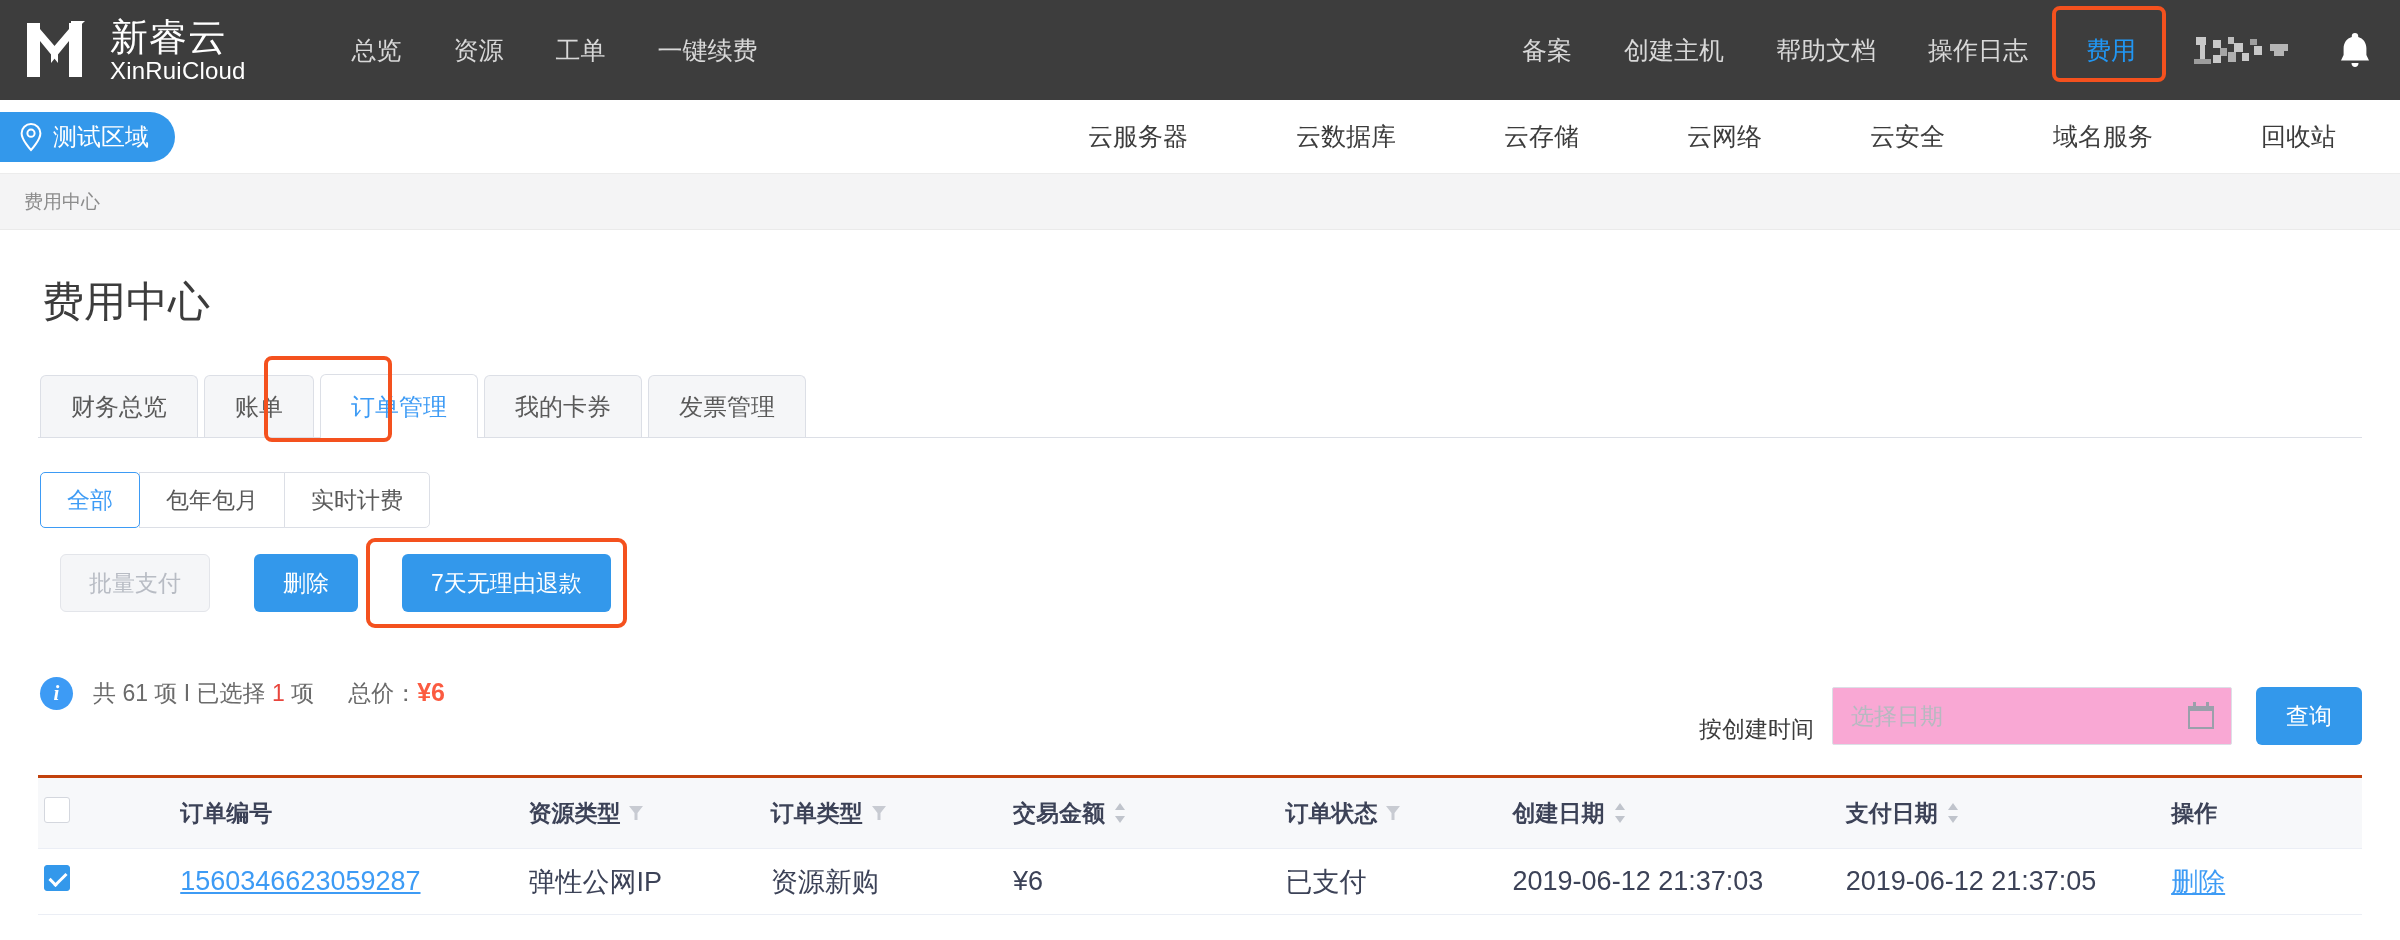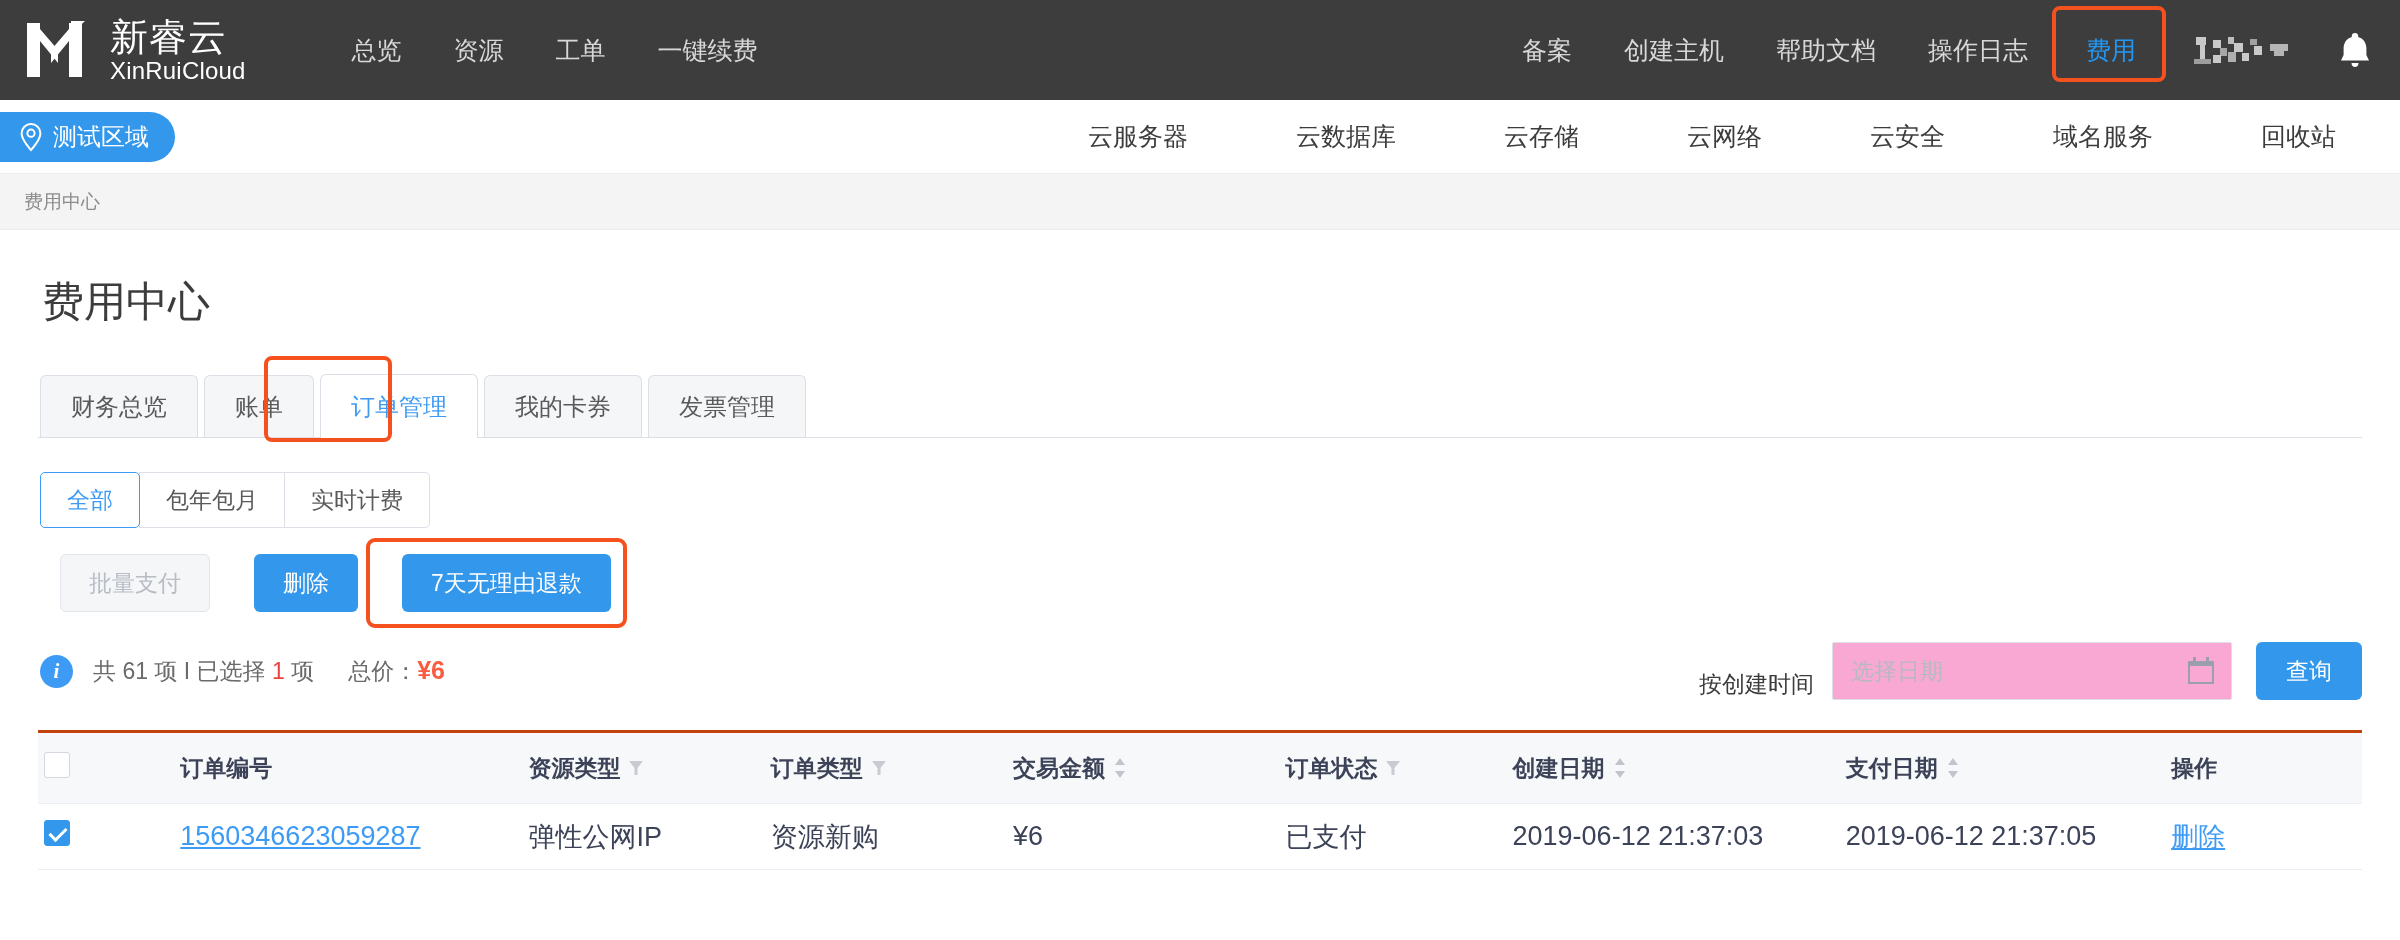--- a/index.html
+++ b/index.html
@@ -133,21 +133,21 @@
     display:flex;align-items:center;padding:0 16px;position:relative;
   }
   .date-input input{
     border:none;outline:none;font-size:23px;color:#333;width:100%;background:transparent;
     font-family:"Liberation Sans",sans-serif;
   }
   .date-input input::placeholder{color:#b6b9c0;}
   .cal-ico{width:28px;height:30px;flex:none;}
   .btn-query{
     height:58px;background:#3398eb;color:#fff;font-size:23px;border-radius:6px;
-    display:flex;align-items:center;justify-content:center;padding:0 30px;margin-left:24px;
+    display:flex;align-items:center;justify-content:center;padding:0 30px;margin-left:24px;margin-top:45px;
   }
 
   
   .table{margin-top:30px;width:100%;border-collapse:collapse;table-layout:fixed;}
   .table th{
     background:#f7f8fa;height:72px;font-size:23px;color:#3c4257;font-weight:bold;
     text-align:left;padding:0 0 0 6px;border-top:3px solid #c2410c;
     border-bottom:1px solid #ebeef5;vertical-align:middle;
   }
   .th-inner{display:flex;align-items:center;gap:8px;}

